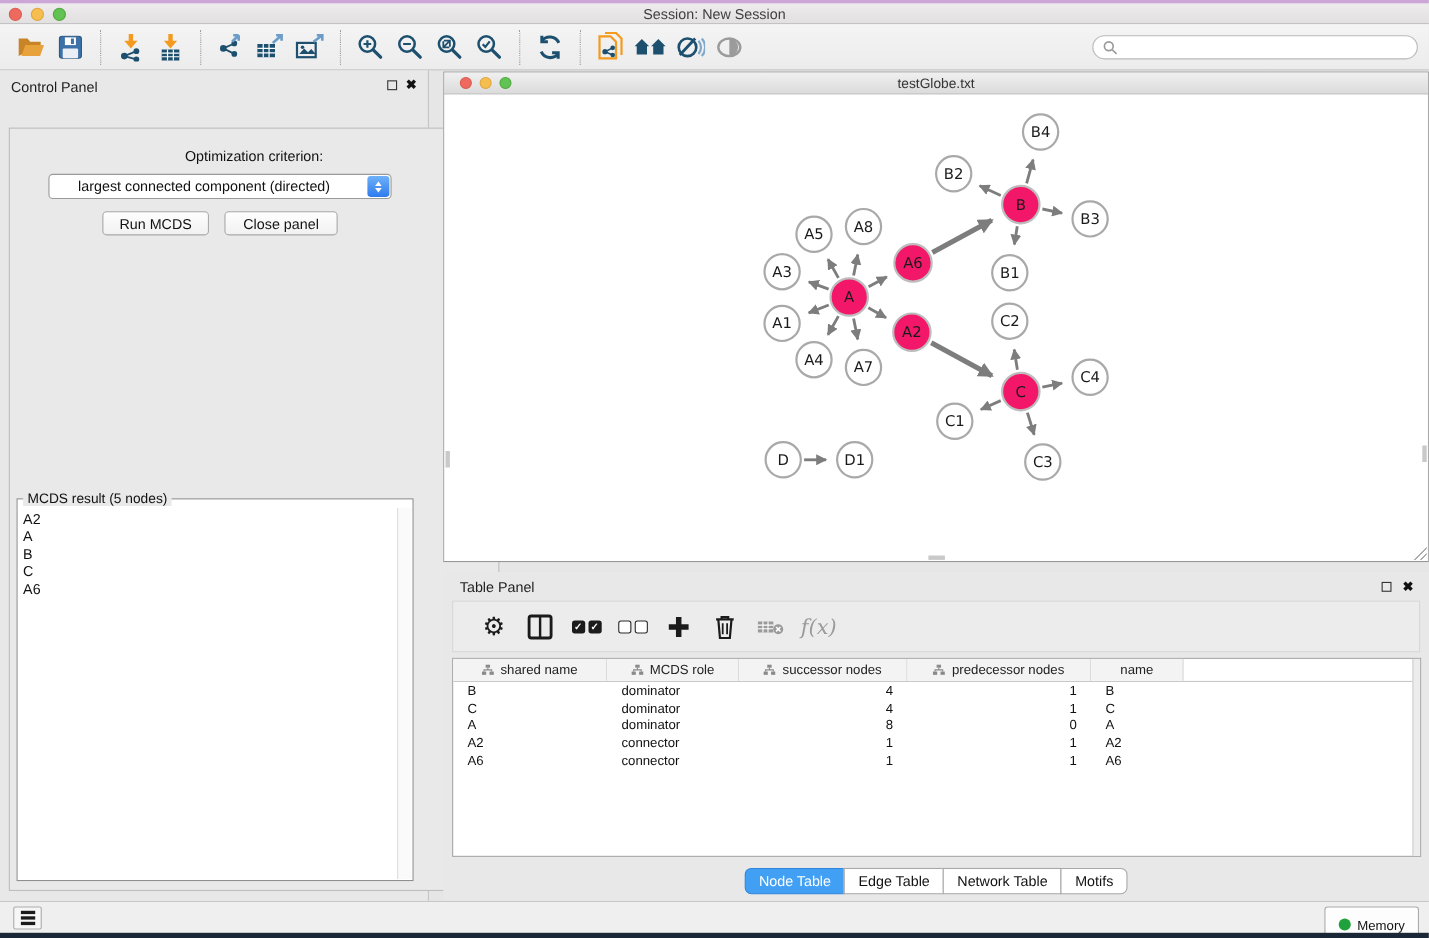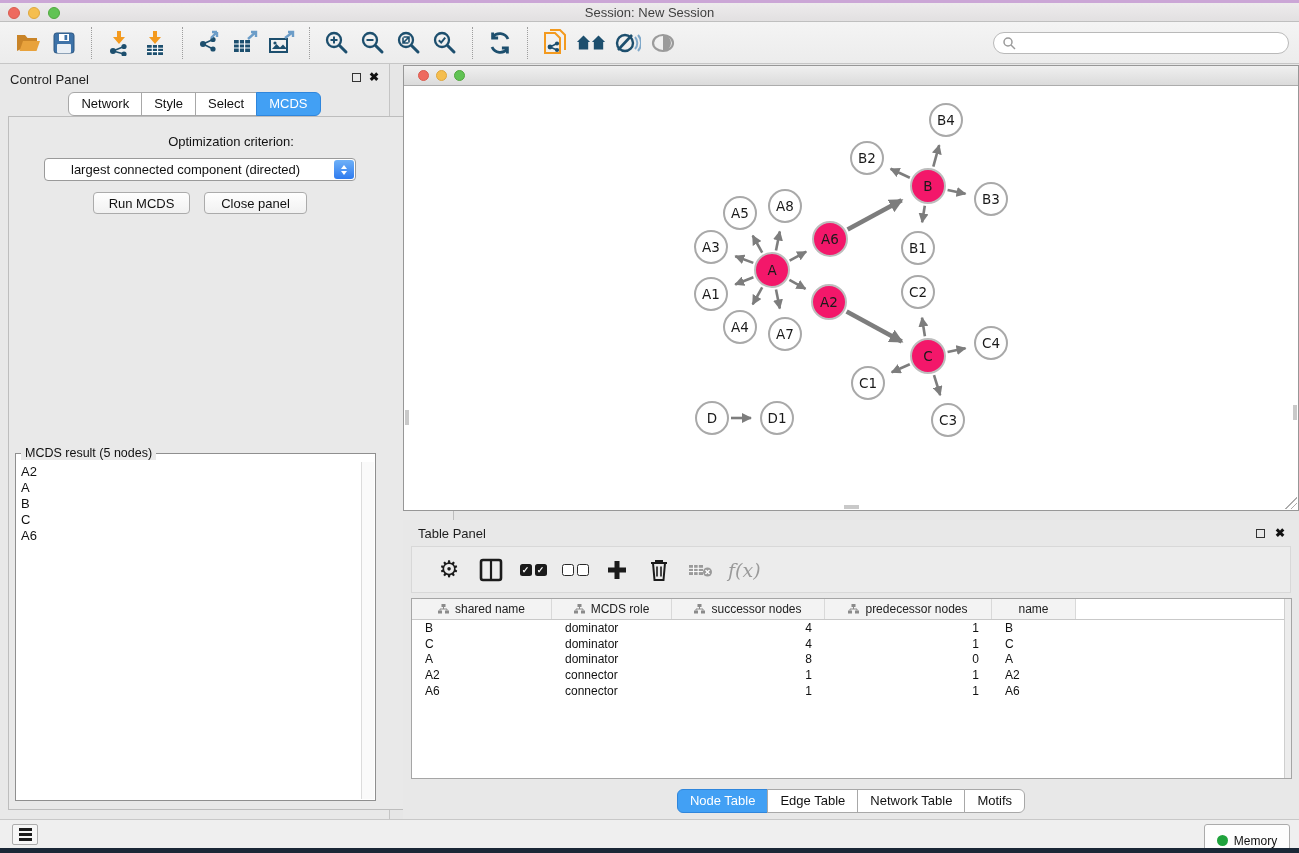--- a/index.html
+++ b/index.html
@@ -256,26 +256,20 @@
       </svg>
     <input class="search-input" value="" style="">
   </div>
 </div>
 
 <div class="cpanel">
   <div class="cpanel-head">
     <span class="ph-title">Control Panel</span>
     <span class="float-ic"></span>
     <span class="close-ic">✖</span>
-  </div>
-  <div class="tabs-row">
-    <div class="tab first">Network</div>
-    <div class="tab">Style</div>
-    <div class="tab">Select</div>
-    <div class="tab selected last">MCDS</div>
   </div>
   <div class="cp-content">
     <div class="opt-label">Optimization criterion:</div>
     <div class="dropdown">
       <span class="dd-text">largest connected component (directed)</span>
       <span class="dd-stepper">
           <i class="up"></i>
           <i class="down"></i>
         </span>
     </div>
@@ -293,20 +287,21 @@
       <div class="list-scroll"></div>
     </div>
   </div>
 </div>
 
 <div class="netwin">
   <div class="netwin-titlebar">
     <span class="tl red"></span>
     <span class="tl yellow"></span>
     <span class="tl green"></span>
+    <div class="title">testGlobe.txt</div>
   </div>
   <div class="canvas">
     <svg id="graph-svg" width="894" height="424" viewBox="0 0 894 424">
       <defs>
         <marker id="ah" markerWidth="11" markerHeight="10" refX="9" refY="5" orient="auto" markerUnits="userSpaceOnUse">
             <path d="M0 0 L10 5 L0 10 z" fill="#7D7D7D"></path>
           </marker>
         <marker id="ah-big" markerWidth="15" markerHeight="14" refX="12" refY="7" orient="auto" markerUnits="userSpaceOnUse">
             <path d="M0 0 L14 7 L0 14 z" fill="#7D7D7D"></path>
           </marker>

